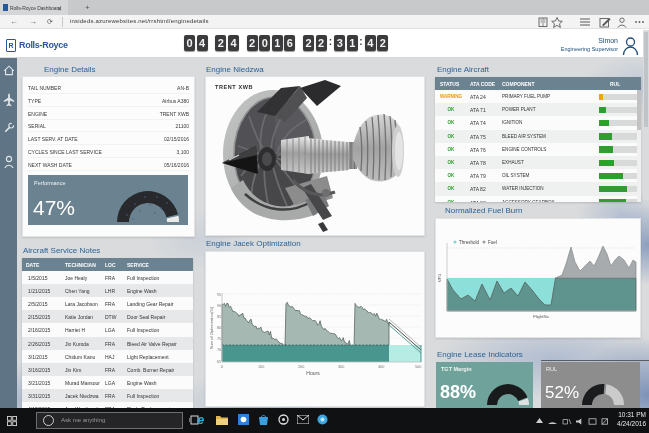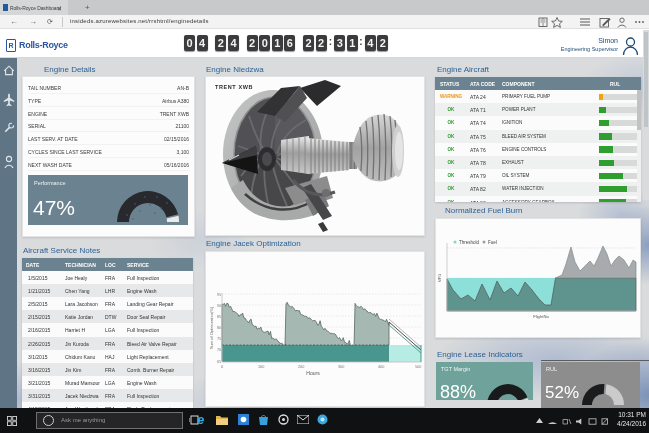--- a/index.html
+++ b/index.html
@@ -431,21 +431,21 @@
 <path d="M120.5,60 L127,57 131,46 136,29 140,44 145,53 150,48 155,43 159,48 163,40 168,28 172,36 176,48 180,42 184,38 189,42 194,50 198,42 201,44 L201,60 Z" fill="#a7abad" stroke="#83898b" stroke-width=".7"></path>
 <path d="M12 25 V93 H201" stroke="#c4c4c4" stroke-width=".8" fill="none"></path>
 <circle cx="20" cy="24" r="1.5" fill="#7fd8d0"></circle>
       <text x="24" y="26" font-size="4.5" fill="#444">Threshold</text>
 <circle cx="49" cy="24" r="1.5" fill="#9a9fa1"></circle>
       <text x="53" y="26" font-size="4.5" fill="#444">Fuel</text>
 <text x="106" y="100" font-size="4.2" fill="#555" text-anchor="middle">FlightNo</text>
 <text x="6" y="60" font-size="3.8" fill="#666" transform="rotate(-90 6 60)" text-anchor="middle">MPG</text>
 </svg>
 <div class="abs ctitle" style="left:437px;top:350px;">Engine Lease Indicators</div>
-<div class="abs" style="left:436px;top:362px;width:97px;height:38px;background:#6fa29b;overflow:hidden;">
+<div class="abs" style="left:436px;top:362px;width:97px;height:46px;background:#6fa29b;overflow:hidden;font-weight:bold;">
  <div style="position:absolute;left:5px;top:4px;font-size:5.5px;color:#f0f4f3;">TGT Margin</div>
  <div style="position:absolute;left:4px;top:20px;font-size:18px;color:#fff;">88%</div>
  <svg style="position:absolute;left:50px;top:21px;" width="44" height="25" viewBox="0 0 44 25">
   <path d="M1 22 A21 21 0 0 1 41.5 14.3 L32.2 18.0 A11 11 0 0 0 11 22 Z" fill="#191a1c"></path>
   <path d="M41.9 15.2 A21 21 0 0 1 43 22 L33 22 A11 11 0 0 0 32.5 18.5 Z" fill="#dfe1e1"></path>
  </svg>
 </div>
 <div class="abs" style="left:541px;top:362px;width:99px;height:46px;background:#8d8d8d;overflow:hidden;">
  <div style="position:absolute;left:5px;top:4px;font-size:5.5px;color:#f2f2f2;">RUL</div>
  <div style="position:absolute;left:4px;top:21px;font-size:17px;color:#fff;">52%</div>

